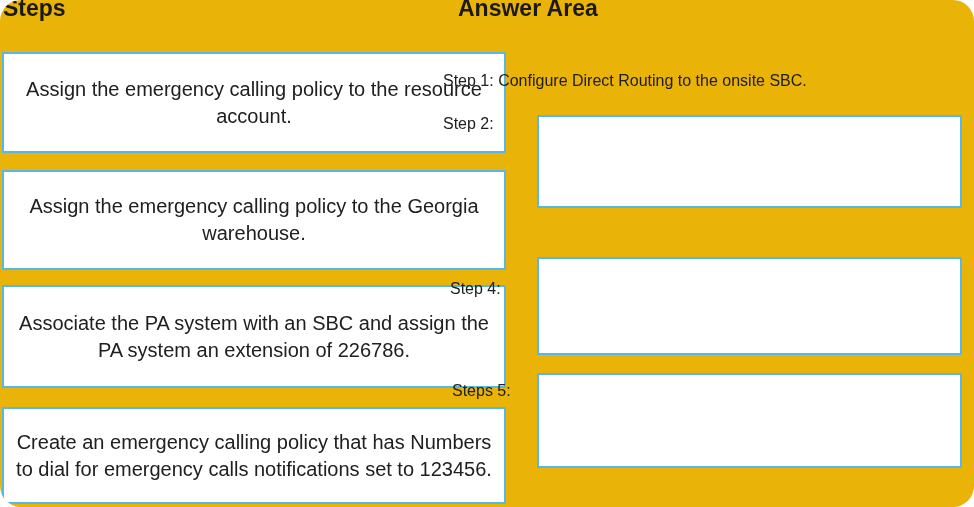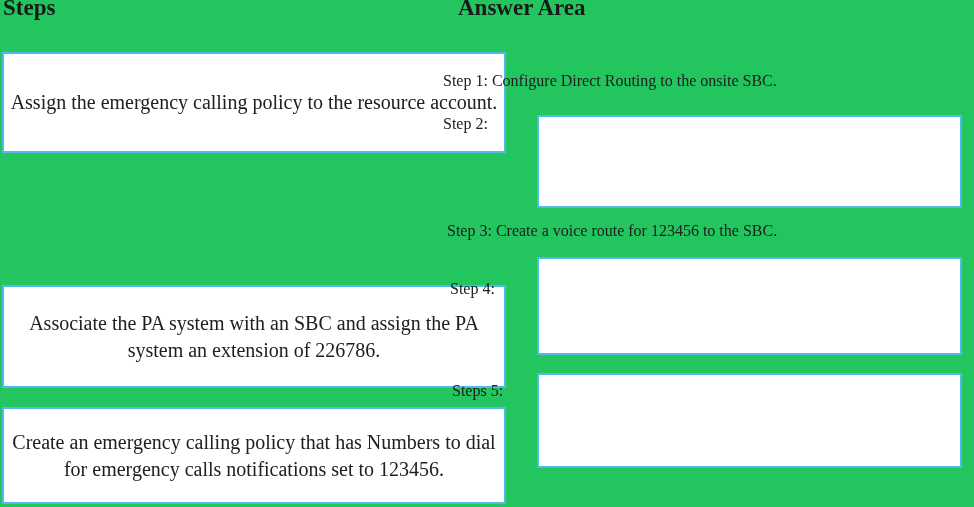--- a/index.html
+++ b/index.html
@@ -1,23 +1,24 @@
 <!DOCTYPE html>
 <html><head>
 <meta charset="utf-8">
 <style>
   html, body { margin: 0; padding: 0; background: #ffffff; }
   .canvas {
     position: relative;
     width: 974px;
     height: 507px;
-    background: #22c55e;
+    background: #eab308;
     overflow: hidden;
-    font-family: Liberation Serif, serif;
+    font-family: Liberation Sans, sans-serif;
     color: #202020;
+    border-radius: 21px;
   }
   .col-title {
     position: absolute;
     top: -5px;
     font-size: 23px;
     font-weight: bold;
     white-space: nowrap;
     color: #1a1a1a;
   }
   .option-card {
@@ -62,41 +63,40 @@
 
 <div class="canvas">
 
   <div class="col-title" style="left: 3px;">Steps</div>
   <div class="col-title" style="left: 458px;">Answer Area</div>
 
   <div class="option-card" style="top: 52px; height: 101px;">
     <span class="card-text">Assign the emergency calling policy to the resource account.</span>
   </div>
 
+  <div class="option-card" style="top: 170px; height: 100px;">
+    <span class="card-text">Assign the emergency calling policy to the Georgia warehouse.</span>
+  </div>
 
   <div class="option-card" style="top: 285px; height: 103px;">
     <span class="card-text">Associate the PA system with an SBC and assign the PA system an extension of 226786.</span>
   </div>
 
   <div class="option-card" style="top: 407px; height: 97px;">
     <span class="card-text">Create an emergency calling policy that has Numbers to dial for emergency calls notifications set to 123456.</span>
   </div>
 
   <div class="step-line" style="left: 443px; top: 68px;">
     <span>Step 1:</span>
     <span>Configure Direct Routing to the onsite SBC.</span>
   </div>
 
   <div class="step-line" style="left: 443px; top: 111px;">Step 2:</div>
   <div class="drop-box" style="top: 115px; height: 93px;"></div>
 
-  <div class="step-line" style="left: 447px; top: 218px;">
-    <span>Step 3:</span>
-    <span>Create a voice route for 123456 to the SBC.</span>
-  </div>
 
   <div class="step-line" style="left: 450px; top: 276px;">Step 4:</div>
   <div class="drop-box" style="top: 257px; height: 98px;"></div>
 
   <div class="step-line" style="left: 452px; top: 378px;">Steps 5:</div>
   <div class="drop-box" style="top: 373px; height: 95px;"></div>
 
 </div>
 
 </body></html>

